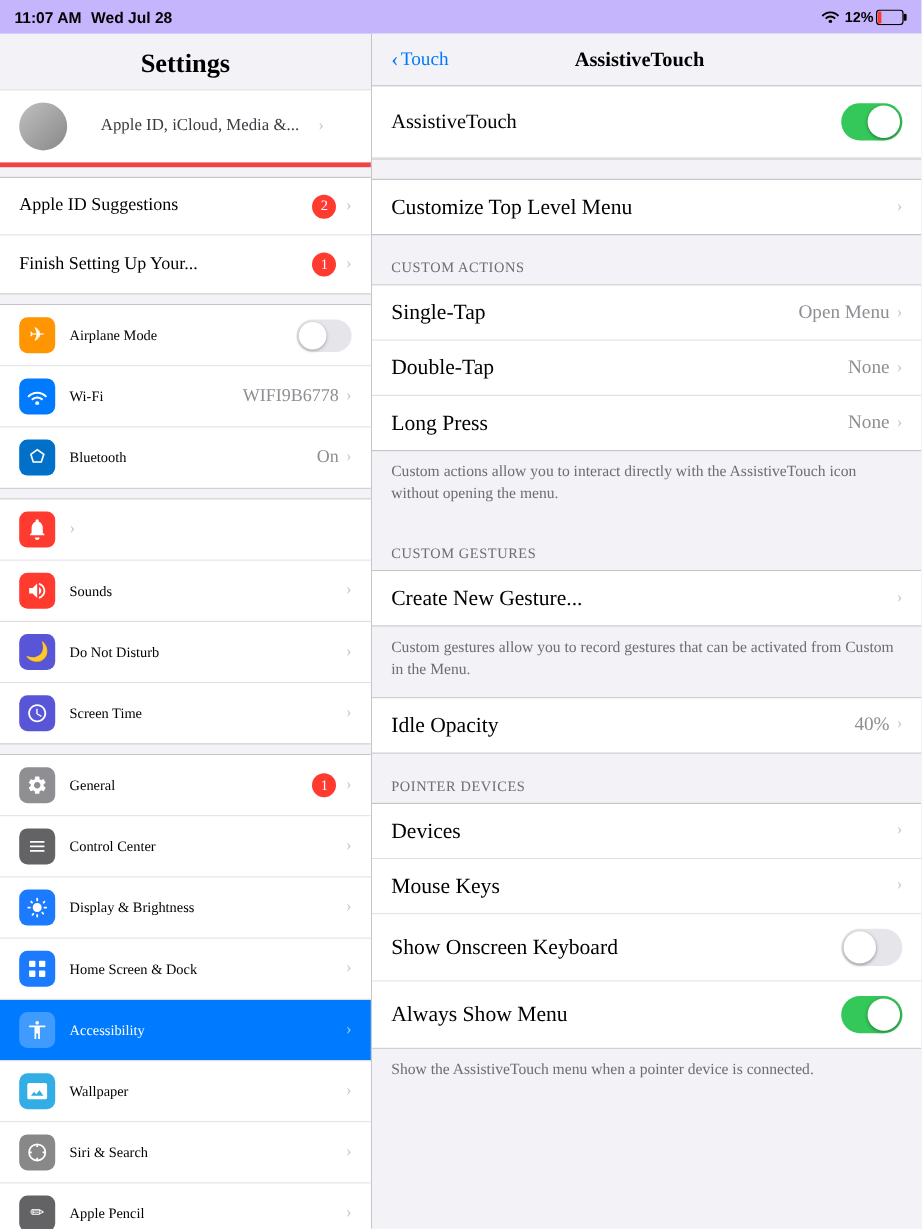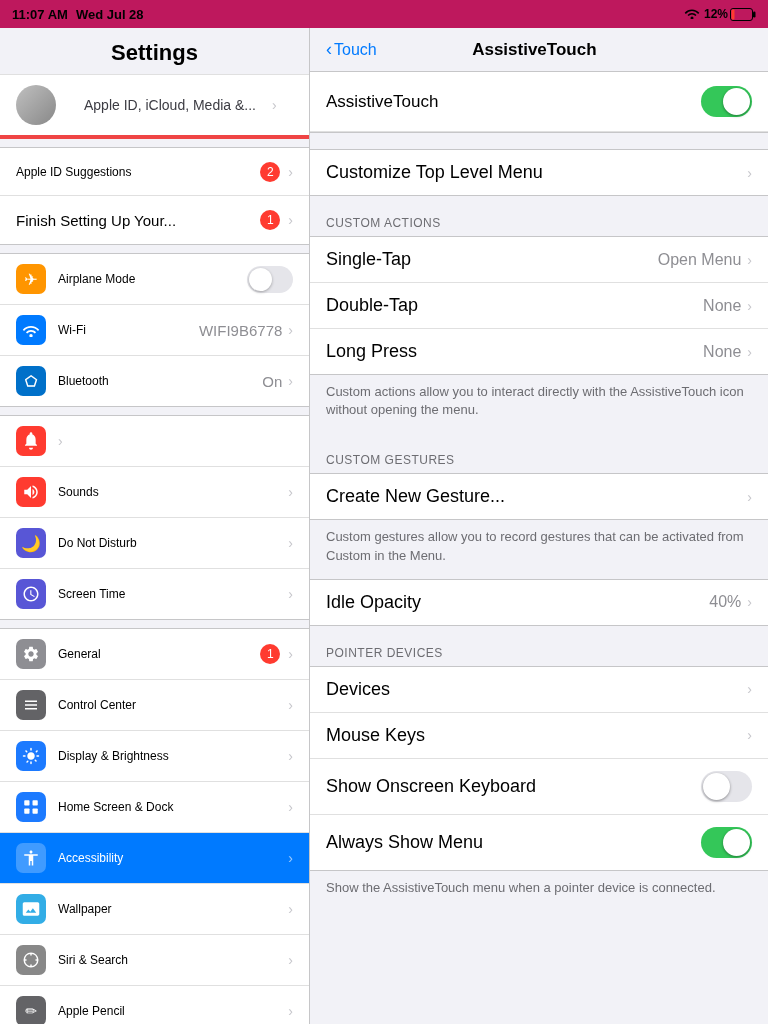--- a/index.html
+++ b/index.html
@@ -10,37 +10,38 @@
       background: #f2f2f7;
       overflow: hidden;
       display: flex;
       flex-direction: column;
     }
 
     
     .status-bar {
       width: 100%;
       height: 28px;
-      background: #be185d;
+      background: #c4b5fd;
       display: flex;
       align-items: center;
       justify-content: space-between;
       padding: 0 12px;
       font-size: 13px;
       font-weight: 600;
       flex-shrink: 0;
     }
     .status-bar-time { font-weight: 700; font-size: 13px; }
     .status-bar-icons { display: flex; align-items: center; gap: 4px; font-size: 11px; }
 
     
     .main-area {
       display: flex;
       flex: 1;
       overflow: hidden;
+      font-family: Liberation Serif, serif;
     }
 
     
     .sidebar {
       width: 310px;
       background: #f2f2f7;
       display: flex;
       flex-direction: column;
       overflow-y: auto;
       flex-shrink: 0;
@@ -333,21 +334,21 @@
     <div class="sidebar-title">Settings</div>
 
     <div class="sidebar-account">
       <div class="account-avatar" style="background:linear-gradient(135deg,#c0c0c0,#888);"></div>
       <div class="account-text">Apple ID, iCloud, Media &amp;...</div>
       <span class="item-chevron">›</span>
     </div>
 
     <div class="settings-group" style="margin-bottom:8px;">
       <div class="sidebar-item">
-        <div class="item-label" style="font-size:12px;">Apple ID Suggestions</div>
+        <div class="item-label" style="font-size:15px;">Apple ID Suggestions</div>
         <div class="item-badge">2</div>
         <span class="item-chevron">›</span>
       </div>
       <div class="sidebar-item">
         <div class="item-label" style="font-size:15px;">Finish Setting Up Your...</div>
         <div class="item-badge">1</div>
         <span class="item-chevron">›</span>
       </div>
     </div>
 

